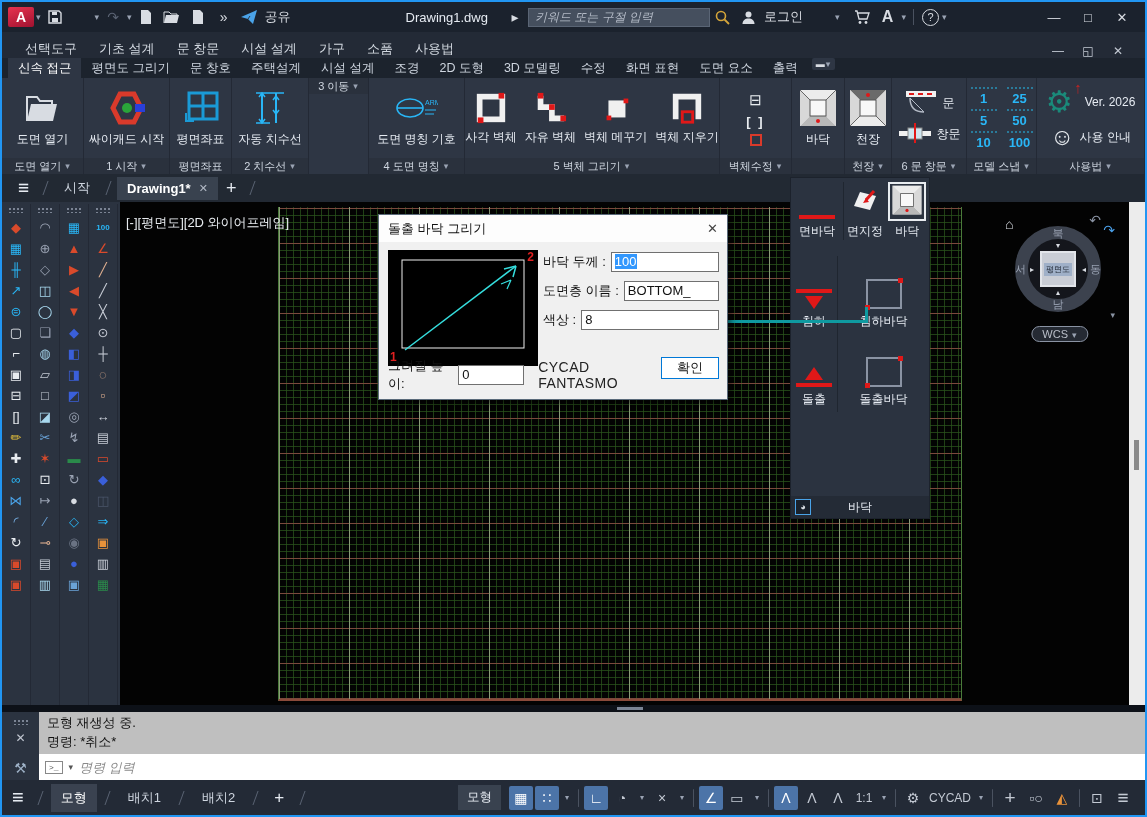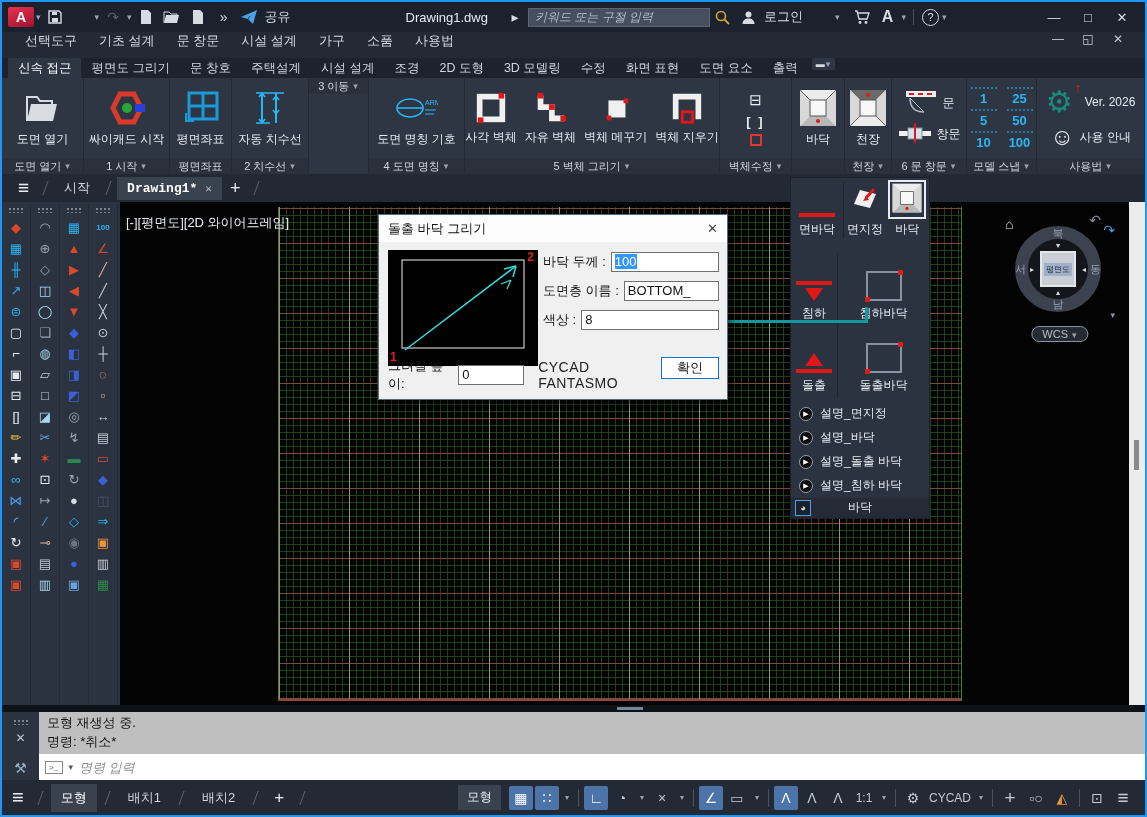--- a/index.html
+++ b/index.html
@@ -24,21 +24,21 @@
   .searchwrap { display:flex; align-items:center; margin-left:14px; }
   .search { width:182px; height:19px; background:#454f5e; border:1px solid #5a6575;
     color:#c3c9d3; font-style:italic; font-size:12px; padding:0 6px; outline:none; }
   .search::placeholder { color:#b3bac6; }
   .login { font-size:13px; margin:0 4px 0 2px; }
   .tb-sep { width:1px; height:16px; background:#4a5260; margin:0 6px; }
   .wctl { width:34px; height:26px; display:flex; align-items:center; justify-content:center;
     font-size:13px; color:#d8dce2; }
 
   
-  .menubar { height:26px; background:#232a36; display:flex; align-items:flex-start;
+  .menubar { height:26px; background:#232a36; display:flex; align-items:flex-end;
     padding:0 12px; flex-shrink:0; }
   .menu-item { color:#d4dae2; font-size:13px; padding:0 11px; cursor:default; }
   .mb-ctl { margin-left:auto; display:flex; }
   .mb-ctl span { width:30px; text-align:center; color:#c3c9d3; font-size:12px; }
 
   
   .rtabs { height:20px; background:#1c232d; display:flex; align-items:flex-start;
     padding:0 6px; flex-shrink:0; }
   .rtab { color:#cfd6e0; font-size:12.5px; padding:2px 10px 3px; cursor:default; white-space:nowrap; }
   .rtab.active { background:#2e3644; color:#ffffff; }
@@ -67,21 +67,21 @@
   .gearwrap { position:relative; width:34px; height:34px; }
   .gearwrap .gear { font-size:30px; color:#1a8a7a; line-height:34px; }
   .gearwrap .red-up { position:absolute; top:-6px; right:-2px; color:#c22323; font-weight:bold; font-size:15px; }
   .headset { position:relative; font-size:24px; color:#e8ecf0; }
 
   
   .filetabs { height:28px; background:#222933; display:flex; align-items:center;
     padding:0 8px; flex-shrink:0; }
   .ft-burger { color:#e6ebf2; font-size:19px; margin:0 8px; }
   .slash { width:1px; height:14px; background:#5a6373; transform:skewX(-20deg); margin:0 8px; }
-  .ftab { color:#cfd6e0; font-size:13px; padding:4px 10px;font-family:Liberation Mono, monospace; }
+  .ftab { color:#cfd6e0; font-size:13px; padding:4px 10px; }
   .ftab.active { background:#39424f; color:#fff; font-weight:bold; display:flex; align-items:center; gap:8px; }
   .ftab .x { font-weight:normal; color:#b3bac6; font-size:11px; }
   .ft-plus { color:#e6ebf2; font-size:18px; padding:0 8px; }
 
   
   .main { flex:1; display:flex; position:relative; min-height:0; }
   .ltoolbar { width:118px; background:#2b3340; display:flex; padding-top:2px; flex-shrink:0; }
   .tcol { width:29px; display:flex; flex-direction:column; align-items:center; border-right:1px solid #232935; }
   .grip { width:16px; height:6px; margin:3px 0 4px;
     background-image:radial-gradient(#7b8494 1px, transparent 1.2px); background-size:4px 4px; }
@@ -993,38 +993,20 @@
       </div>
       <div class="vsep"></div>
       <div class="pitem" style="flex:1">
         <span class="sqico">
             <span class="d1"></span>
             <span class="d2"></span>
           </span>
         <span>돌출바닥</span>
       </div>
     </div>
-    <div class="pdesc">
-      <div class="descrow">
-        <span class="play">▶</span>
-        <span>설명_면지정</span>
-      </div>
-        <div class="descrow">
-        <span class="play">▶</span>
-        <span>설명_바닥</span>
-      </div>
-        <div class="descrow">
-        <span class="play">▶</span>
-        <span>설명_돌출 바닥</span>
-      </div>
-        <div class="descrow">
-        <span class="play">▶</span>
-        <span>설명_침하 바닥</span>
-      </div>
-    </div>
     <div class="pfoot">
       <span class="pin">◕</span>
       <span class="pftext">바닥</span>
     </div>
   </div>
   <div class="connector-h"></div>
   <div class="connector-v"></div>
 
   <div class="dialog">
     <div class="dlg-title">

